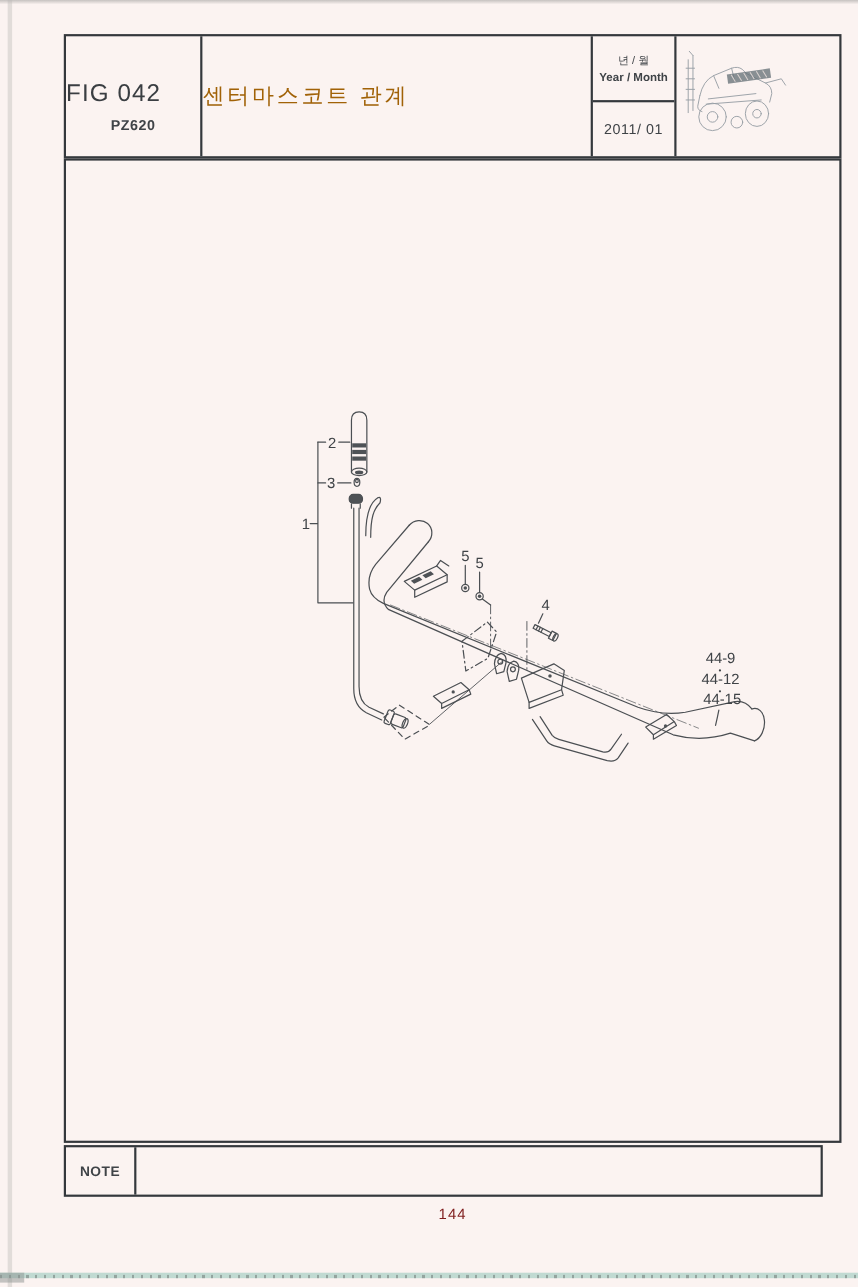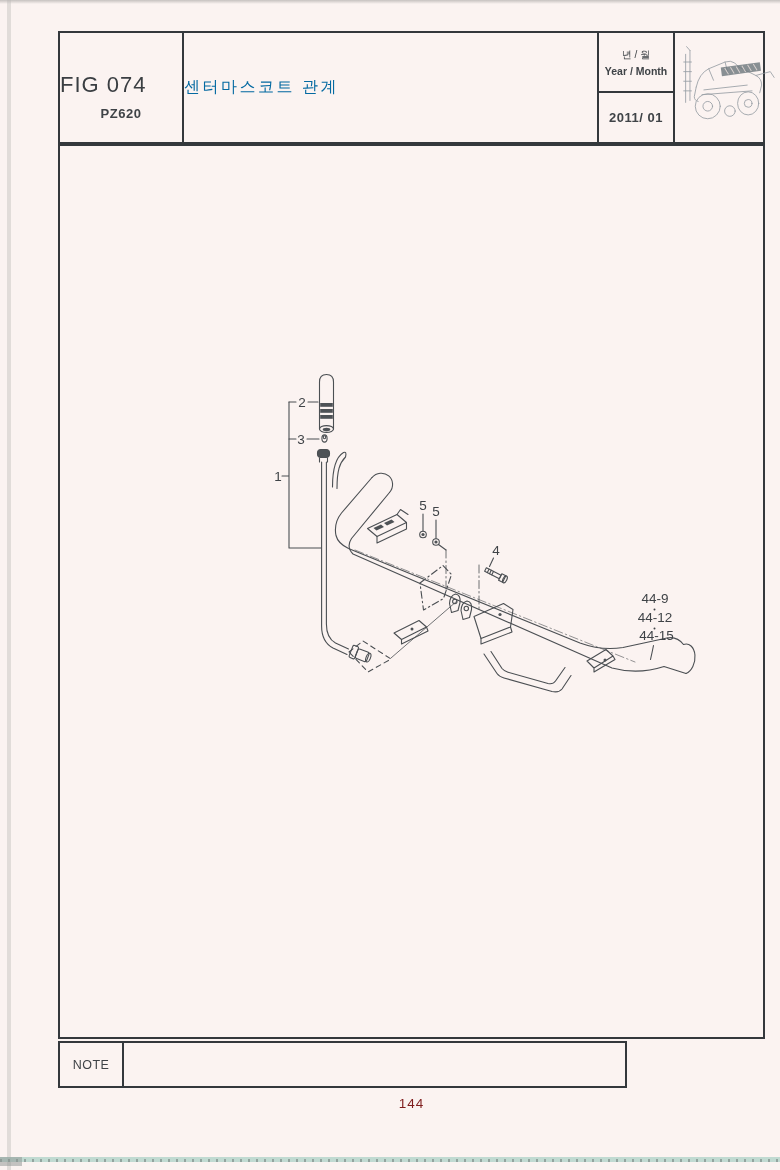--- a/index.html
+++ b/index.html
@@ -21,52 +21,52 @@
 
   .box{position:absolute;border:2px solid #34383c;box-sizing:border-box;}
   
   .header-box{left:58px;top:31px;width:707px;height:113px;display:flex;}
   .hcell{border-right:2px solid #34383c;box-sizing:border-box;position:relative;
     display:flex;align-items:center;justify-content:space-between;}
   .cell-fig{width:124px;flex:none;}
   .fig-label{font-size:22px;letter-spacing:1px;color:#3a3e42;margin-top:-6px;}
   .model-code{position:absolute;bottom:21px;left:0;right:0;text-align:center;
     font-size:13px;font-weight:bold;letter-spacing:.5px;}
-  .cell-title{width:415px;flex:none;font-size:16px;letter-spacing:2.5px;color:#0369a1;}
+  .cell-title{width:355px;flex:none;font-size:20px;letter-spacing:2.5px;color:#a16207;}
   .cell-p1{width:40px;flex:none;font-size:13px;letter-spacing:1px;}
   .cell-ym{width:76px;flex:none;flex-direction:column;padding:0;align-items:stretch;}
   .ym-top{height:60px;border-bottom:2px solid #34383c;box-sizing:border-box;
     display:flex;flex-direction:column;align-items:center;justify-content:center;gap:3px;}
   .ym-ko{font-size:10px;}
   .ym-en{font-size:10.5px;font-weight:bold;}
   .ym-val{flex:1;display:flex;align-items:center;justify-content:center;
-    font-size:13px;font-weight:bold;letter-spacing:.5px;}
+    font-size:13px;font-weight:normal;letter-spacing:.5px;}
   .cell-machine{flex:1;border-right:none;}
   
   .main-box{left:58px;top:144px;width:707px;height:895px;}
   .main-box svg{position:absolute;left:0;top:0;width:100%;height:100%;}
   
-  .note-box{left:58px;top:1041px;width:569px;height:47px;display:flex;}
+  .note-box{left:58px;top:1041px;width:690px;height:47px;display:flex;font-weight:bold;}
   .note-cell{width:64px;flex:none;border-right:2px solid #34383c;box-sizing:border-box;
     display:flex;align-items:center;justify-content:center;font-size:12.5px;letter-spacing:.5px;}
   .note-content{flex:1;}
   .page-num{position:absolute;left:58px;top:1096px;width:707px;text-align:center;
     font-size:13.5px;color:#7f1d1d;letter-spacing:1px;}
 </style>
 </head>
 <body>
 
 <div class="page">
 
   <div class="artifact-top"></div>
   <div class="artifact-left"></div>
 
   <div class="box header-box">
     <div class="hcell cell-fig">
-      <div class="fig-label">FIG 074</div>
+      <div class="fig-label">FIG 042</div>
       <div class="model-code">PZ620</div>
     </div>
     <div class="hcell cell-title">센터마스코트 관계</div>
     <div class="hcell cell-ym">
       <div class="ym-top">
         <span class="ym-ko">년 / 월</span>
         <span class="ym-en">Year / Month</span>
       </div>
       <div class="ym-val">2011/ 01</div>
     </div>

